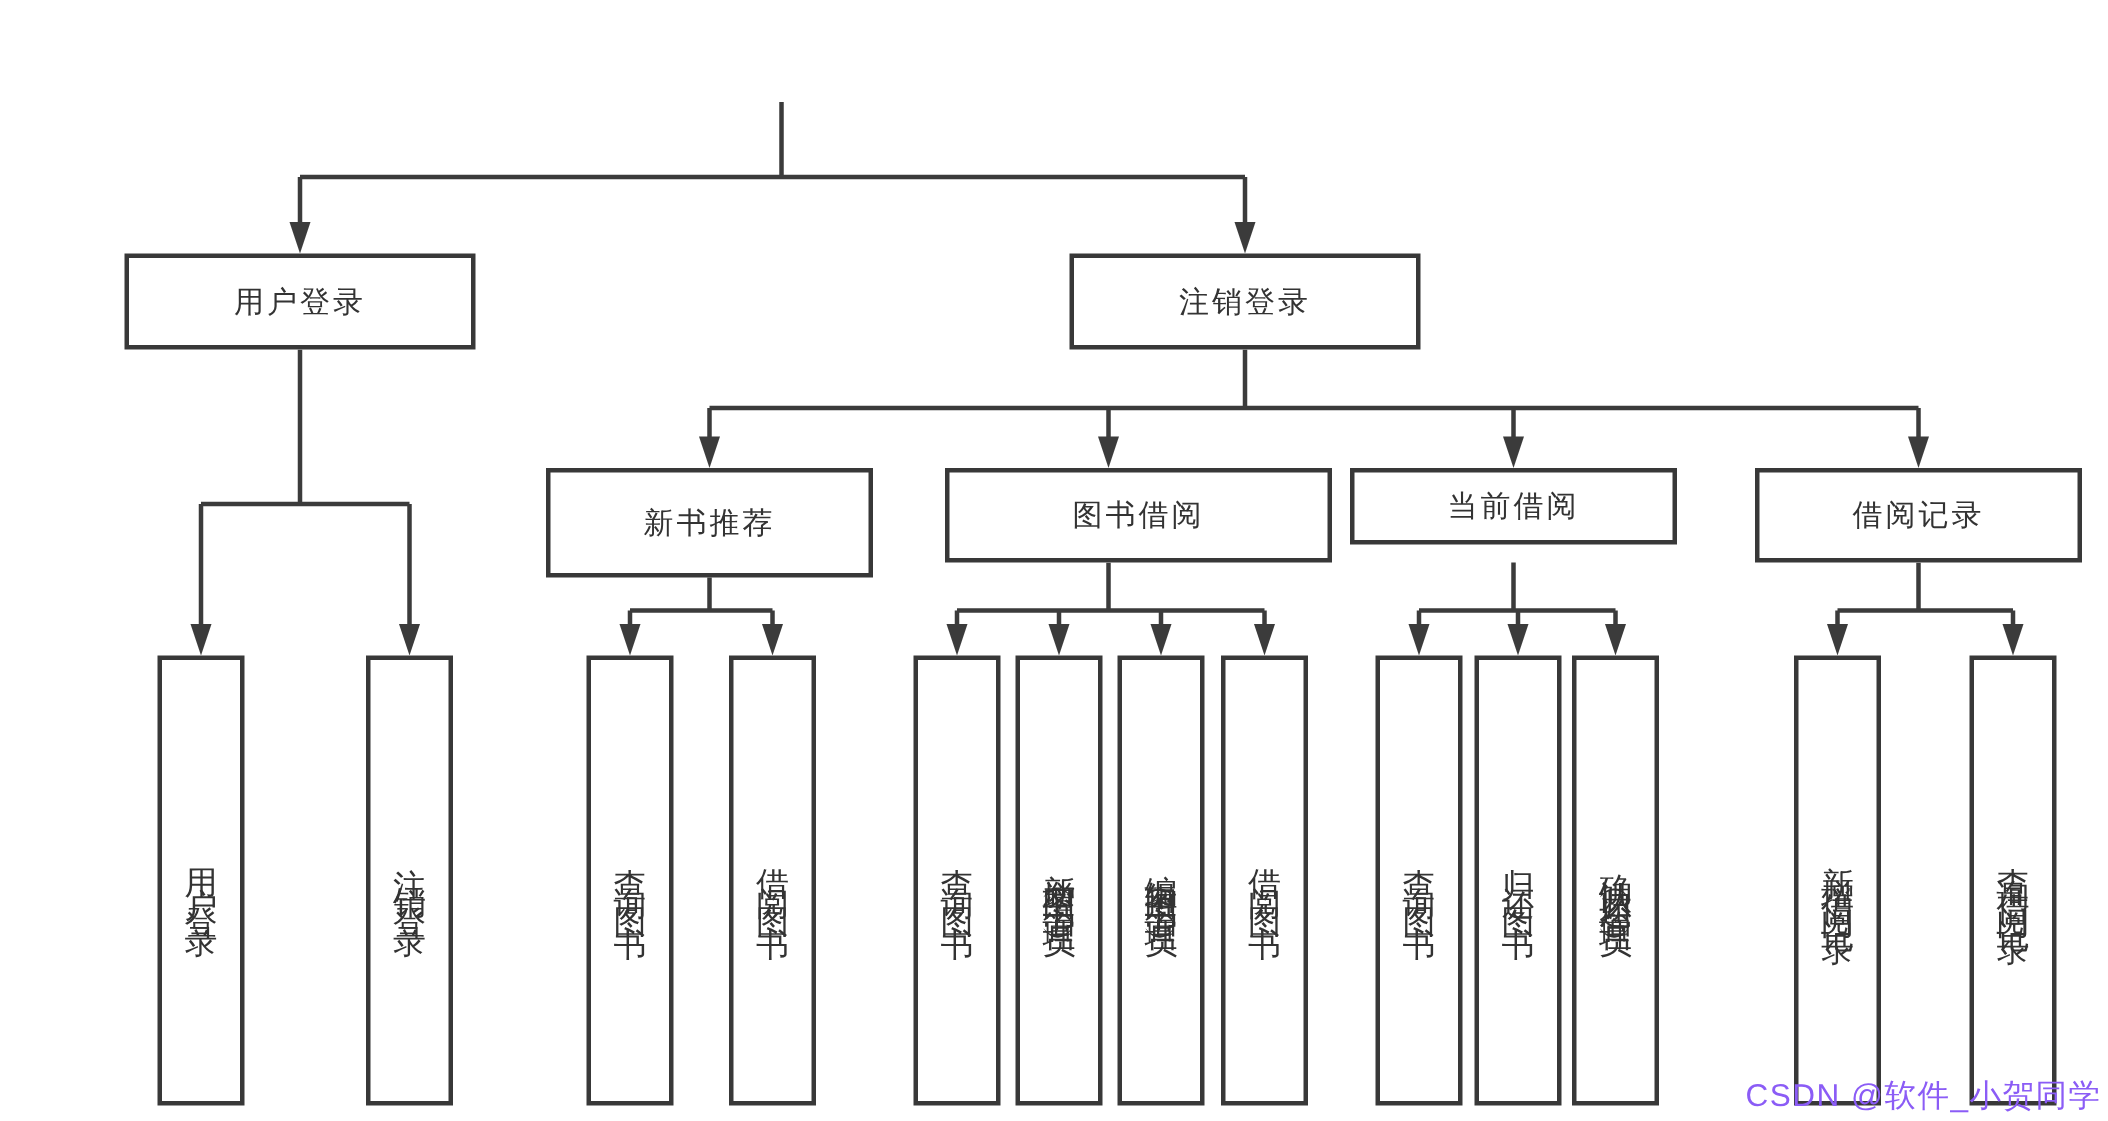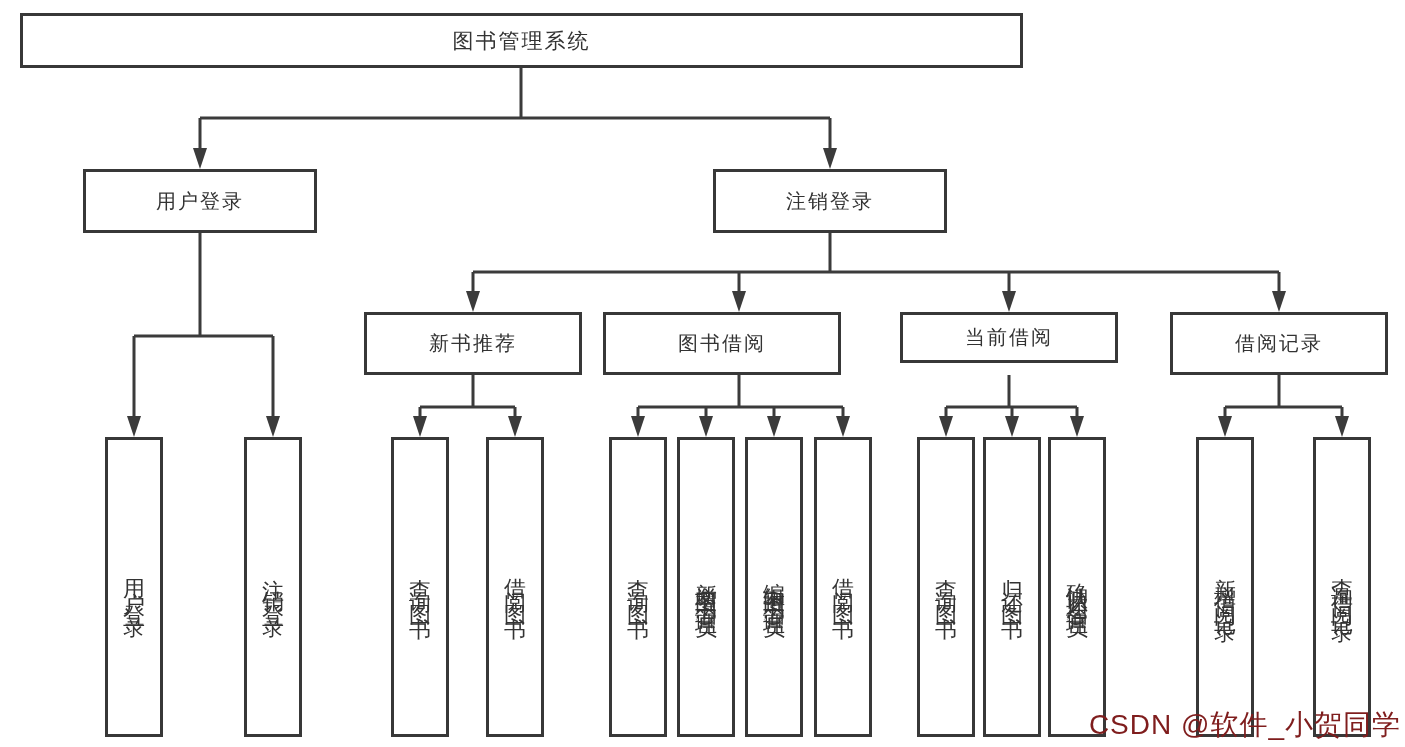--- a/index.html
+++ b/index.html
@@ -51,22 +51,22 @@
     writing-mode: vertical-rl;
     text-orientation: mixed;
     line-height: 1;
     white-space: nowrap;
   }
   .watermark {
     position: absolute;
     right: 4px;
     bottom: 3px;
     z-index: 3;
-    font-size: 28px;
-    color: #7f1d1d;
+    font-size: 21px;
+    color: #8b5cf6;
     letter-spacing: 1px;
     white-space: nowrap;
   }
 </style>
 </head>
 <body>
 
 <div class="stage">
 
   <svg class="wires" viewBox="0 0 1405 747" aria-hidden="true">
@@ -112,35 +112,32 @@
       <polygon points="1070,416 1084,416 1077,437"></polygon>
     </g>
 
     <g>
       <path d="M1279,375 V407 M1225,407 H1342 M1225,407 V418 M1342,407 V418"></path>
       <polygon points="1218,416 1232,416 1225,437"></polygon>
       <polygon points="1335,416 1349,416 1342,437"></polygon>
     </g>
   </svg>
 
-  <div class="box root" style="left:20px;top:13px;width:1003px;height:55px">
-    <span class="h-label">图书管理系统</span>
-  </div>
 
   <div class="box lvl" style="left:83px;top:169px;width:234px;height:64px">
     <span class="h-label">用户登录</span>
   </div>
   <div class="box lvl" style="left:713px;top:169px;width:234px;height:64px">
     <span class="h-label">注销登录</span>
   </div>
 
-  <div class="box lvl" style="left:364px;top:312px;width:218px;height:63px">
+  <div class="box lvl" style="left:364px;top:312px;width:218px;height:73px">
     <span class="h-label">新书推荐</span>
   </div>
-  <div class="box lvl" style="left:603px;top:312px;width:238px;height:63px">
+  <div class="box lvl" style="left:630px;top:312px;width:258px;height:63px">
     <span class="h-label">图书借阅</span>
   </div>
   <div class="box lvl" style="left:900px;top:312px;width:218px;height:51px">
     <span class="h-label">当前借阅</span>
   </div>
   <div class="box lvl" style="left:1170px;top:312px;width:218px;height:63px">
     <span class="h-label">借阅记录</span>
   </div>
 
   <div class="box leaf" style="left:105px;top:437px;width:58px;height:300px">

